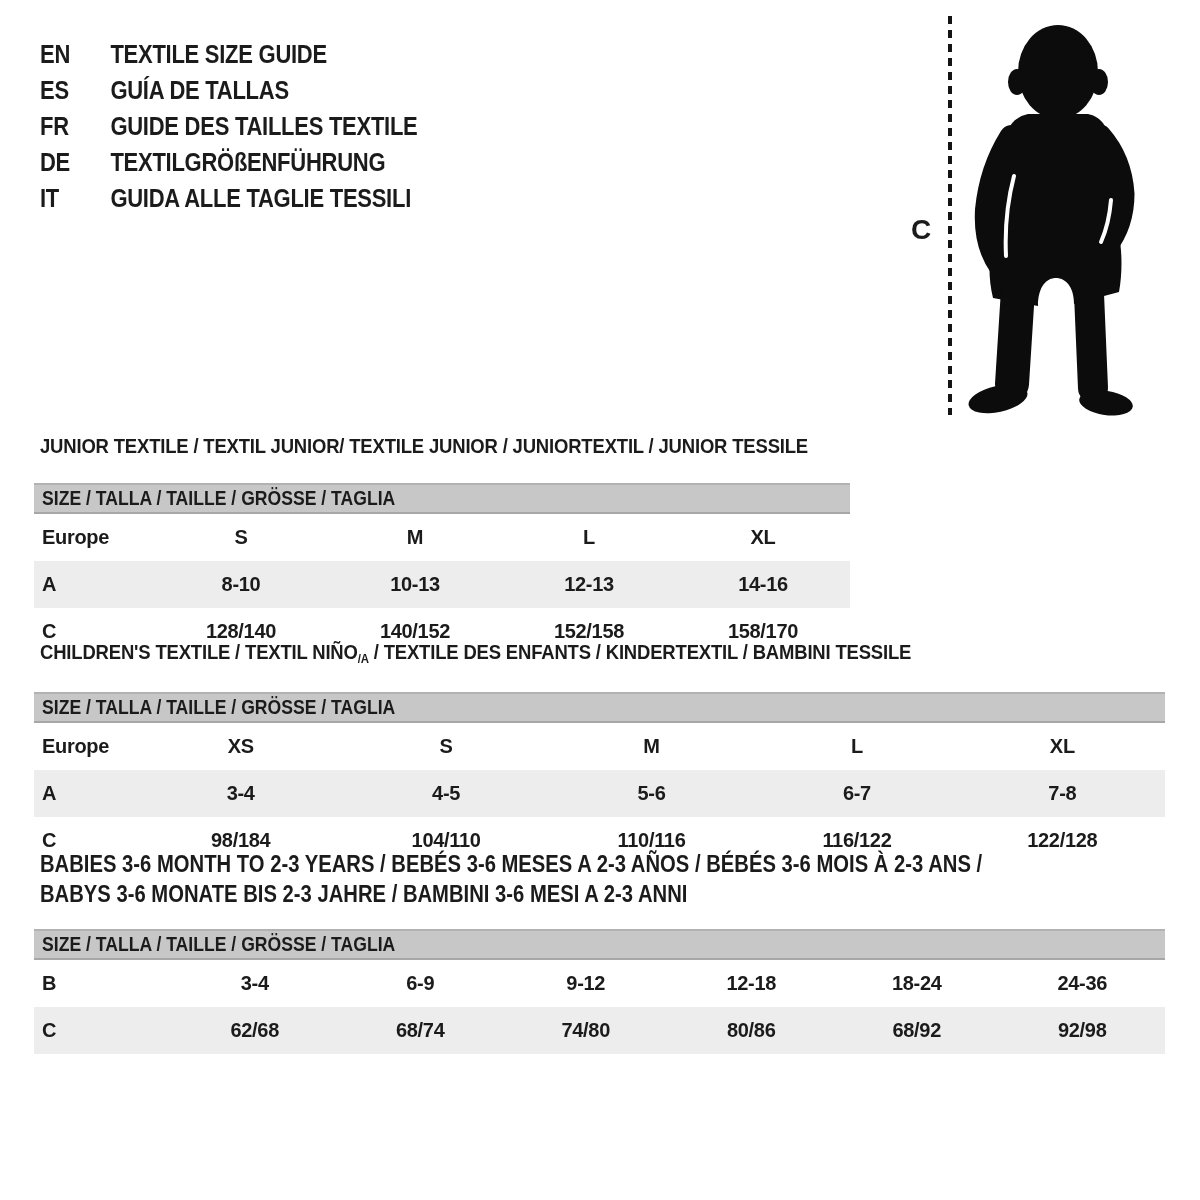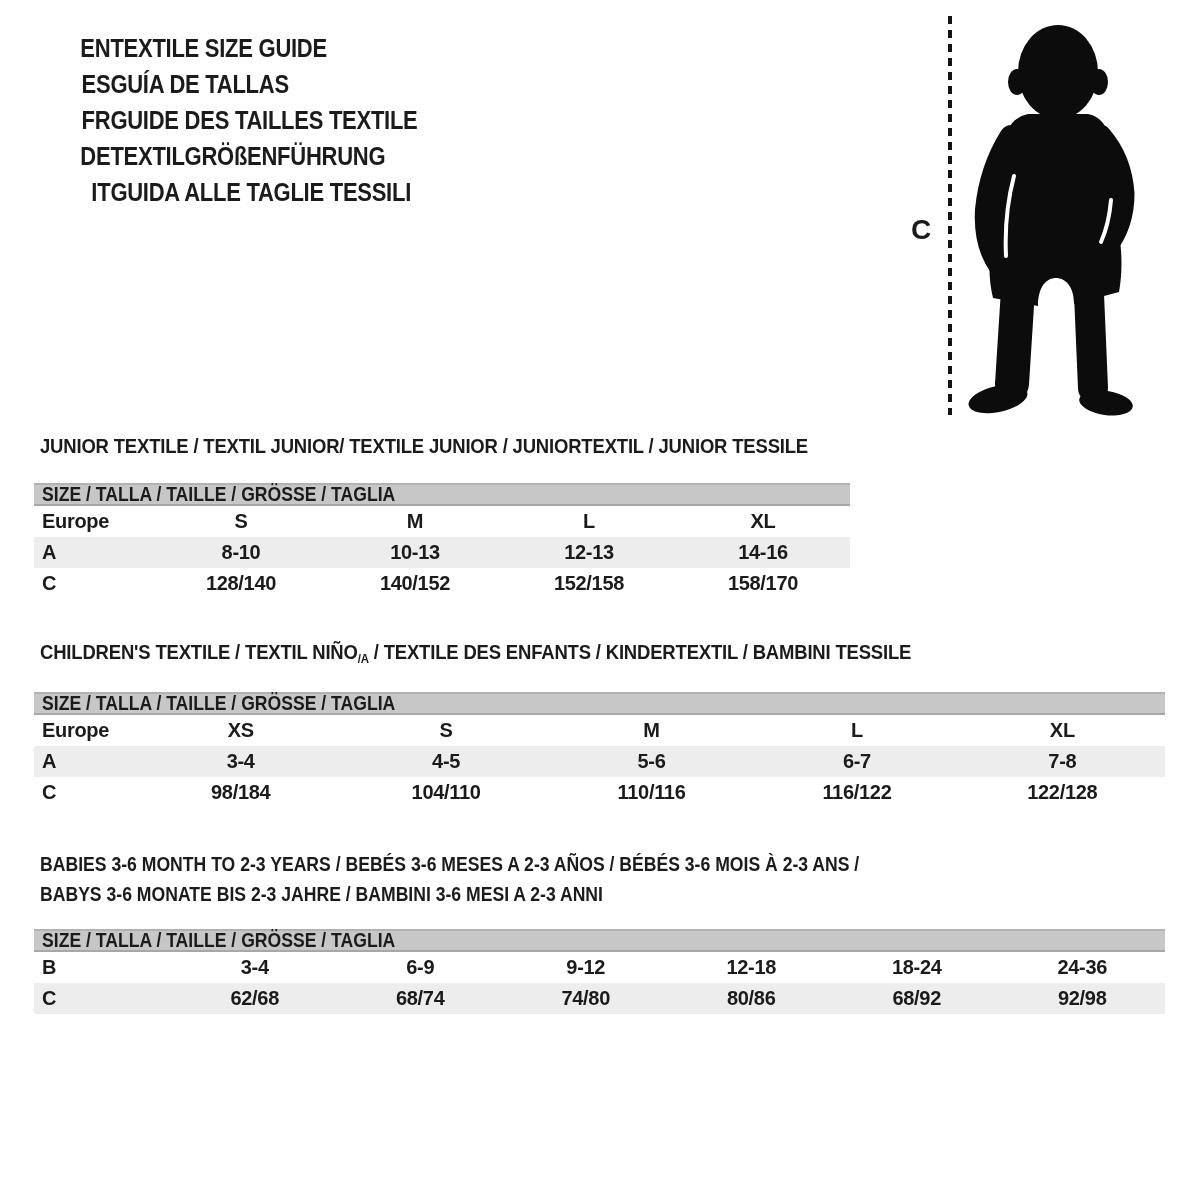--- a/index.html
+++ b/index.html
@@ -4,49 +4,49 @@
 <style>
   html,body{margin:0;padding:0;background:#ffffff;}
   .canvas{
     position:relative;width:1200px;height:1200px;background:#ffffff;
     color:#1b1b1b;font-family:"Liberation Sans","DejaVu Sans",sans-serif;
     font-weight:700;overflow:hidden;
   }
   .cond{transform:scaleX(0.88);transform-origin:0 50%;white-space:nowrap;}
 
   
-  .lang-block{position:absolute;left:40px;top:30px;text-align:right;}
+  .lang-block{position:absolute;left:40px;top:36px;}
   .lang-row{display:flex;height:36px;align-items:center;font-size:25px;letter-spacing:-0.3px;}
   .lang-code{width:80px;flex:0 0 80px;}
 
   
   .dash{
     position:absolute;left:948px;top:16px;width:4px;height:399px;
     background:repeating-linear-gradient(to bottom,#141414 0 8px,transparent 8px 14px);
   }
   .c-label{position:absolute;left:906px;top:214px;width:30px;font-size:28px;text-align:center;}
   .baby{position:absolute;left:962px;top:18px;width:180px;height:400px;}
 
   
   .section-title{position:absolute;left:40px;font-size:21px;letter-spacing:-0.2px;}
   .sub{font-size:13px;vertical-align:-4px;}
-  .babies-title{position:absolute;left:40px;top:849px;font-size:20px;}
+  .babies-title{position:absolute;left:40px;top:849px;font-size:23px;}
   .babies-title .line{height:30px;line-height:30px;}
 
   
   .table{position:absolute;left:34px;}
   .w-junior{width:816px;}
   .w-wide{width:1131px;}
   .size-bar{
-    height:23px;background:#c7c7c7;display:flex;align-items:center;
+    height:31px;background:#c7c7c7;display:flex;align-items:center;
     padding-left:8px;font-size:20px;
     box-shadow:inset 0 2px 0 rgba(0,0,0,0.10), inset 0 -2px 0 rgba(0,0,0,0.16);
   }
   .size-bar span{display:inline-block;}
-  .t-row{display:flex;height:31px;align-items:center;font-size:20px;}
+  .t-row{display:flex;height:47px;align-items:center;font-size:20px;}
   .t-row.stripe{background:#ededed;}
   .cell{flex:1;text-align:center;letter-spacing:-0.3px;}
   .cell.label{text-align:left;padding-left:8px;}
   .lbl-junior{flex:0 0 112px;}
   .lbl-children{flex:0 0 96px;}
   .lbl-babies{flex:0 0 130px;}
 
   
   .footer{position:absolute;left:40px;top:1066px;font-size:20px;}
   .footer .line{height:35px;line-height:35px;}

